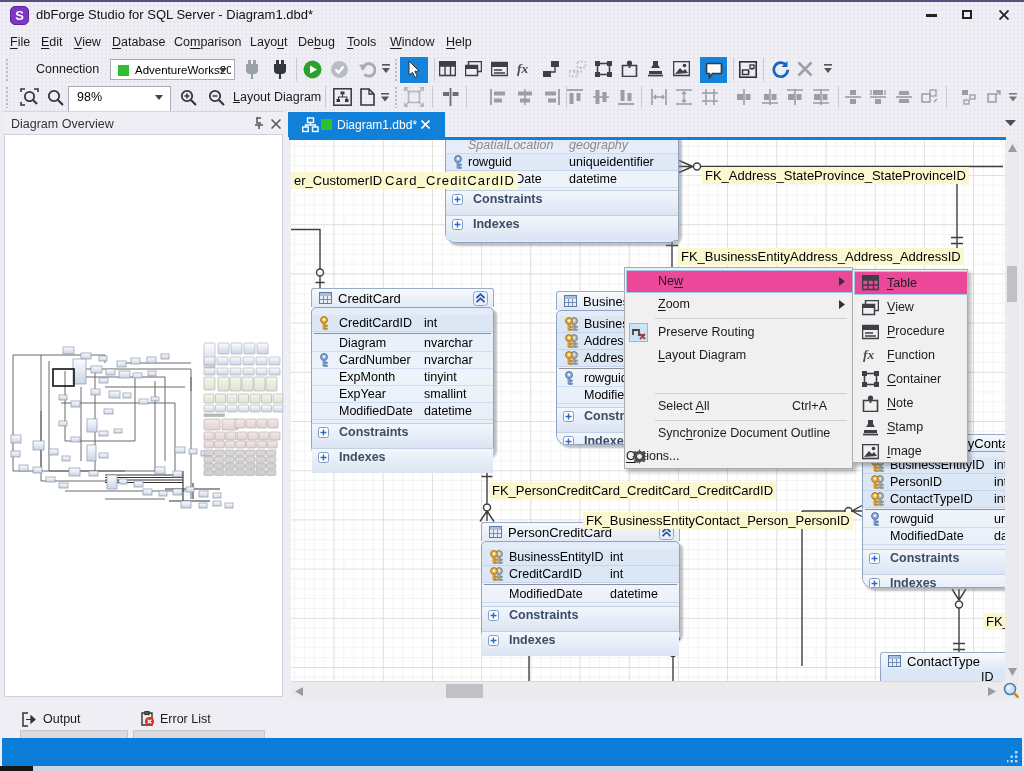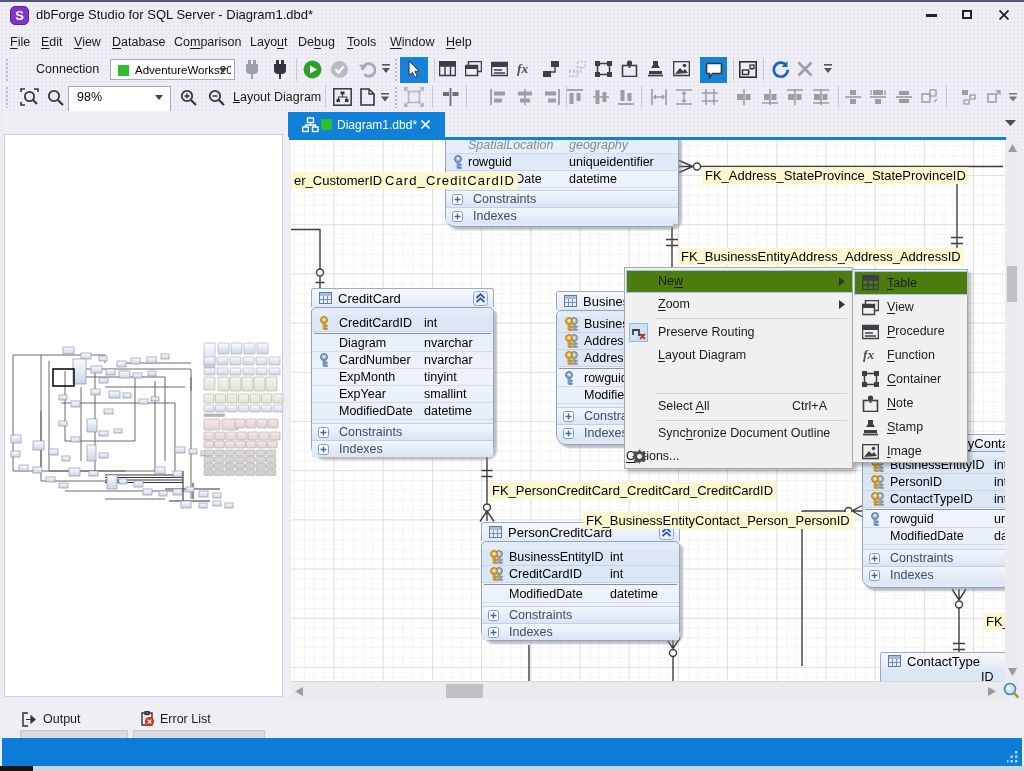--- a/index.html
+++ b/index.html
@@ -36,29 +36,29 @@
 
 .tbl{position:absolute;font-size:12.5px;color:#000}
 .tbl .thdr{position:absolute;display:flex;align-items:center;font-weight:normal;font-size:13px;white-space:nowrap;overflow:hidden;background:linear-gradient(#f7fafd,#e2eaf6);border:1px solid #9aabc8;border-bottom:none;border-radius:3px 3px 0 0}
 .tbl .tbody{position:absolute;background:linear-gradient(#e3ebf8 0%,#eff4fb 45%,#e0e9f6 100%);border:1px solid #8fa3c2;border-radius:5px 5px 10px 10px;box-shadow:3px 3px 2px rgba(130,130,135,.5)}
 .row{position:relative;height:17px;line-height:17px;white-space:nowrap;box-shadow:inset 0 -1px 0 rgba(155,180,220,.35)}
 .row .nm{position:absolute;left:27px}
 .row .ty{position:absolute}
 .row svg{position:absolute;left:5px;top:1px}
 .thdr svg{flex:none}
 .pksep{height:0;border-top:1.5px solid #90909c;margin:1px 2px}
-.band{position:relative;height:17px;line-height:17px;background:linear-gradient(#f3f7fc,#dbe4f3);border-top:1px solid #c3cfe2;font-weight:normal;color:#3c4c66;white-space:nowrap}
+.band{position:relative;height:25px;line-height:17px;background:linear-gradient(#f3f7fc,#dbe4f3);border-top:1px solid #c3cfe2;font-weight:bold;color:#3c4c66;white-space:nowrap}
 .band .nm{position:absolute;left:27px}
 .band svg{position:absolute;left:6px;top:3px}
 
 .fk{position:absolute;background:#fbf8d0;color:#000;font-size:13px;padding:1px 3px;white-space:nowrap}
 
 .menu{position:absolute;background:#f0f0f0;border:1px solid #ababab;box-shadow:3px 3px 4px rgba(0,0,0,.28);font-size:12.5px;color:#1b1b1b}
 .menu .it{position:relative;white-space:nowrap}
-.menu .hl{background:#4d7c0f;outline:1px solid #a3c7ea;outline-offset:-1px}
+.menu .hl{background:#ec4899;outline:1px solid #a3c7ea;outline-offset:-1px}
 .menu u{text-underline-offset:2px}
 
 #botbar{left:0;top:700px;width:1024px;height:38px;background:#efeef4}
 #statusbar{left:2px;top:738px;width:1020px;height:28px;background:#0b7cd8}
 #botstrip{left:0;top:766px;width:1024px;height:5px;background:#ccd5e0}
 </style></head>
 <body>
 <div id="win">
 <div id="topline" class="abs"></div>
 
@@ -367,20 +367,31 @@
           <path d="M10 2h4v4M14 2l-4 4" stroke="#9a9da6" stroke-width="1.3" fill="none"></path>
         </svg>
  </g>
  <svg class="abs" style="left:1008px;top:9px" width="10" height="9">
         <rect x="1" y="0" width="8" height="1.5" fill="#777"></rect>
         <path d="M1 3.6l4 5 4-5z" fill="#777"></path>
       </svg>
 </div>
 
 <div id="lpanel" class="abs">
+ <div class="hdr">
+        <span style="position:absolute;left:8px;top:5px;font-size:12.5px;color:#333">Diagram Overview</span>
+<svg class="abs" style="left:250px;top:5px" width="12" height="13">
+          <g stroke="#555" stroke-width="1.5" fill="none">
+            <path d="M3 1h5M4 1v5h4M2 8h8M6 8v4"></path>
+          </g>
+        </svg>
+<svg class="abs" style="left:268px;top:7px" width="10" height="10">
+          <path d="M0.5 0.5l9 9M9.5 0.5l-9 9" stroke="#555" stroke-width="1.5"></path>
+        </svg>
+</div>
  <div class="body">
         <svg class="abs" style="left:0;top:0" width="279" height="563">
 <defs>
             <linearGradient id="bx" x1="0" y1="0" x2="0" y2="1">
               <stop offset="0" stop-color="#fdfdfe"></stop>
               <stop offset="1" stop-color="#c9d4e8"></stop>
             </linearGradient>
             <linearGradient id="bp" x1="0" y1="0" x2="0" y2="1">
               <stop offset="0" stop-color="#f5e9e9"></stop>
               <stop offset="1" stop-color="#e3d2d2"></stop>

